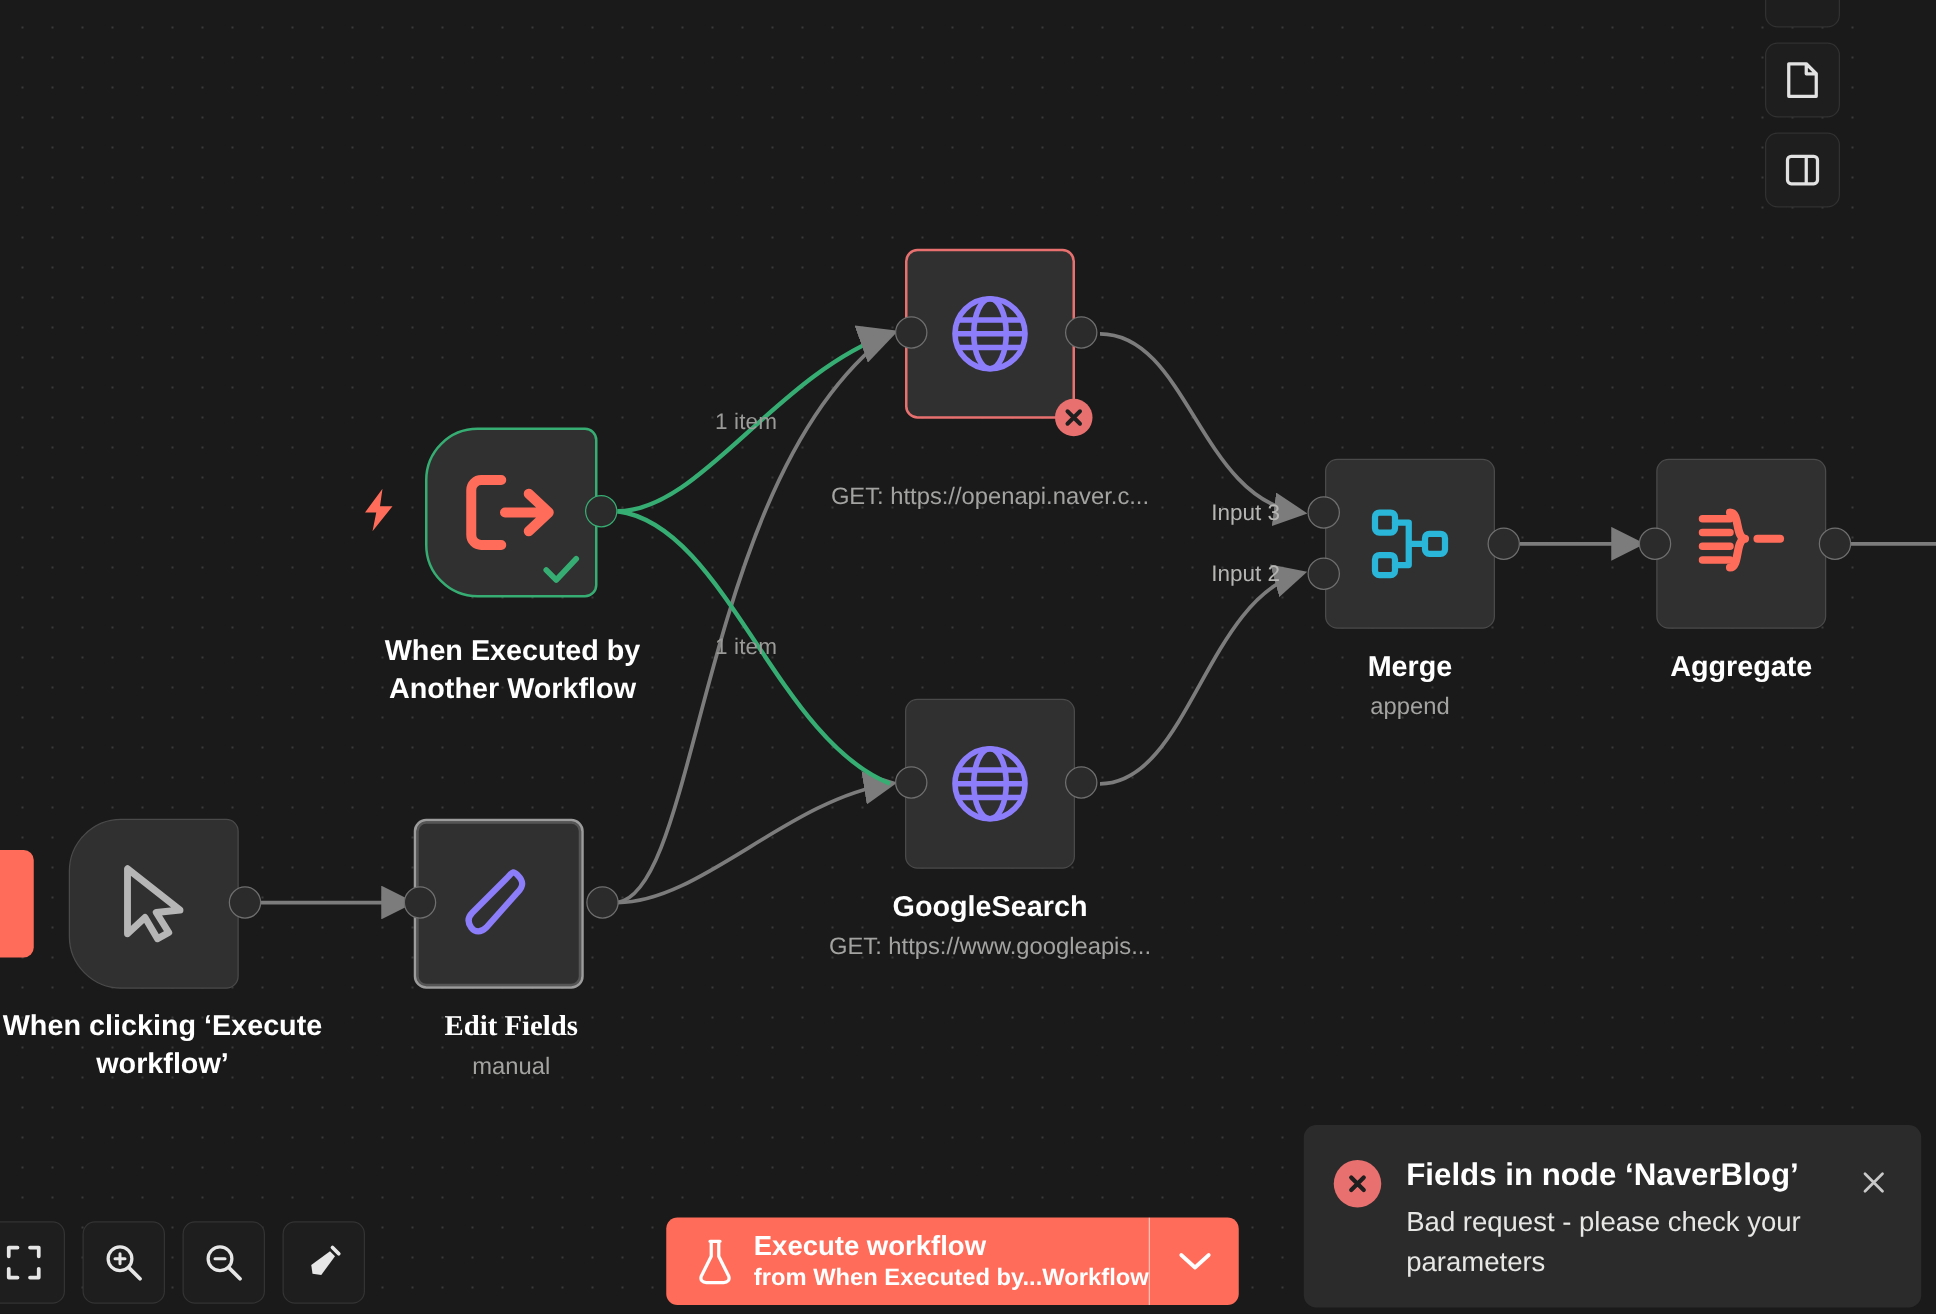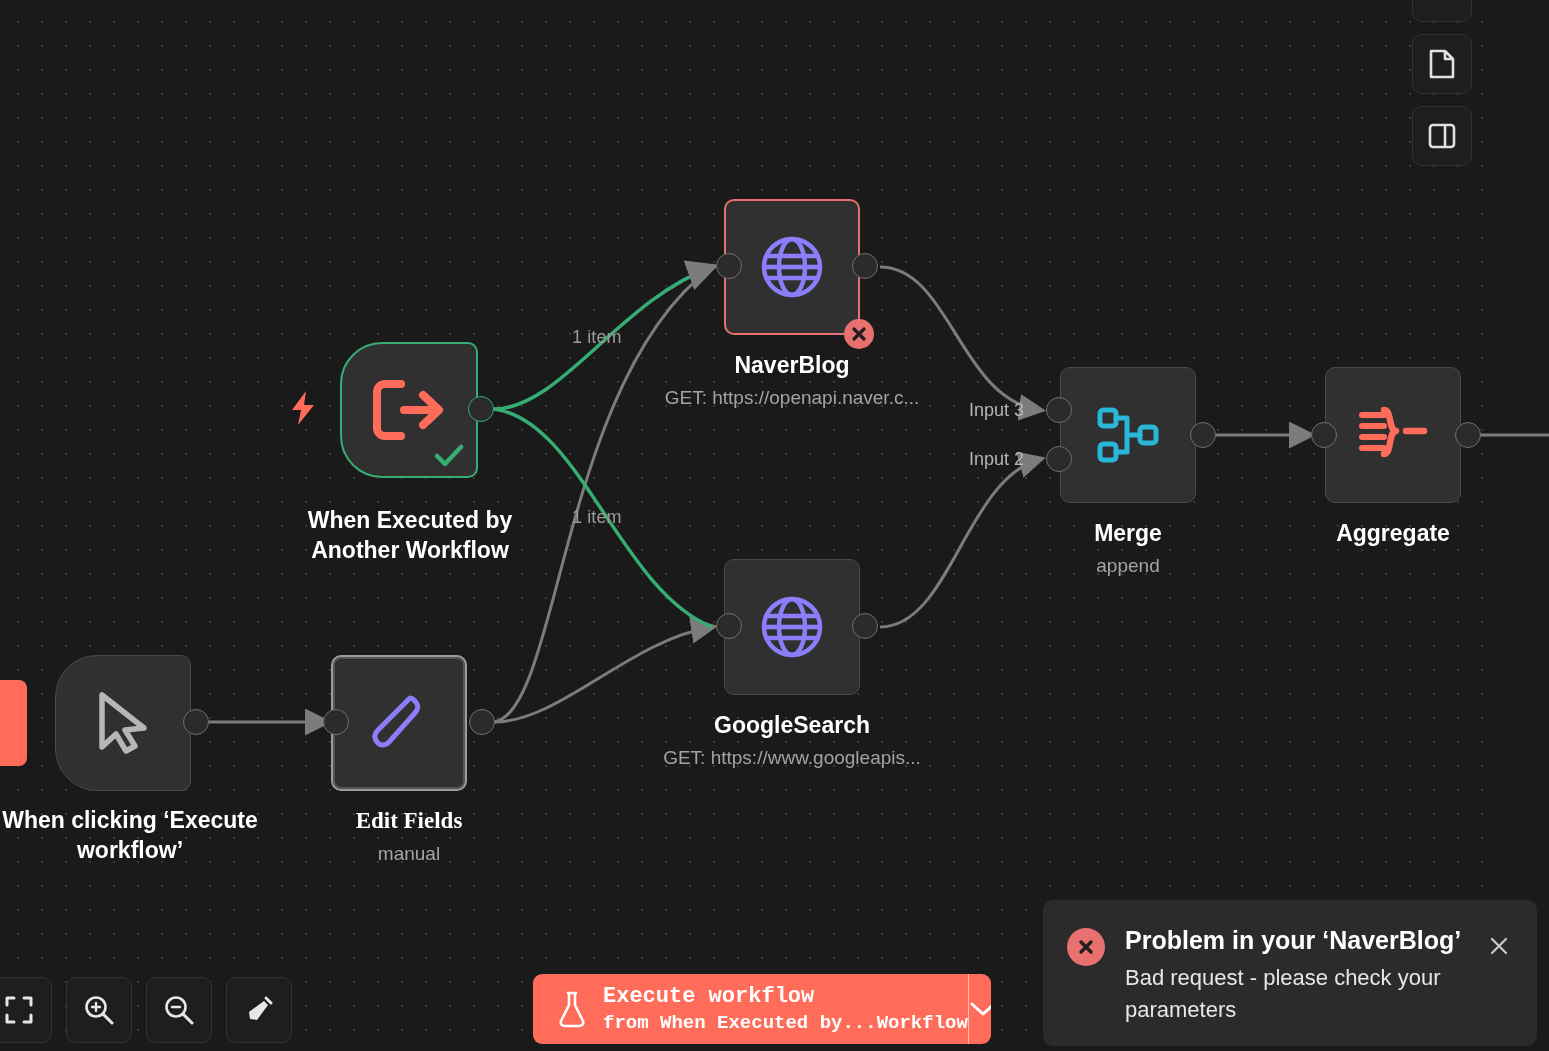--- a/index.html
+++ b/index.html
@@ -131,21 +131,20 @@
   
   #execute-btn {
     position: absolute;
     left: 533px; bottom: 7px;
     width: 458px; height: 70px;
     background: #ff6d5a;
     border-radius: 9px;
     display: flex; align-items: stretch;
     cursor: pointer;
     overflow: hidden;
-    font-family: Liberation Mono, monospace;
   }
   #exec-main {
     flex: 1;
     display: flex; align-items: center; gap: 16px;
     padding-left: 24px;
   }
   #exec-text { display: flex; flex-direction: column; justify-content: center; }
   #exec-title {
     color: #ffffff; font-size: 22px; font-weight: 700; line-height: 27px;
   }
@@ -273,21 +272,20 @@
       <path d="M7,22 L59,22 M7,44 L59,44 M5,33 L61,33" fill="none" stroke="#8c7dfb" stroke-width="4.5"></path>
     </svg>
     <div class="err-badge" style="right:-16px; bottom:-16px;">
       <svg width="18" height="18" viewBox="0 0 18 18">
         <path d="M4,4 L14,14 M14,4 L4,14" stroke="#1f1f1f" stroke-width="3.2" stroke-linecap="round"></path>
       </svg>
     </div>
   </div>
   <div class="port" style="left:716px; top:253px;"></div>
   <div class="port" style="left:852px; top:253px;"></div>
-  <div class="node-title" style="left:642px; top:350px; width:300px;">NaverBlog</div>
   <div class="node-sub" style="left:622px; top:385px; width:340px;">GET: https://openapi.naver.c...</div>
 
   <div class="node sq" style="left:724px; top:559px;">
     <svg width="66" height="66" viewBox="0 0 66 66">
       <circle cx="33" cy="33" r="28" fill="none" stroke="#8c7dfb" stroke-width="4.5"></circle>
       <ellipse cx="33" cy="33" rx="13" ry="28" fill="none" stroke="#8c7dfb" stroke-width="4.5"></ellipse>
       <path d="M7,22 L59,22 M7,44 L59,44 M5,33 L61,33" fill="none" stroke="#8c7dfb" stroke-width="4.5"></path>
     </svg>
   </div>
   <div class="port" style="left:716px; top:613px;"></div>
@@ -382,21 +380,21 @@
     </div>
   </div>
 
   <div id="toast">
     <div id="toast-icon">
       <svg width="20" height="20" viewBox="0 0 20 20">
         <path d="M5,5 L15,15 M15,5 L5,15" stroke="#1f1f1f" stroke-width="3.4" stroke-linecap="round"></path>
       </svg>
     </div>
     <div id="toast-body">
-      <div id="toast-title">Problem in your ‘NaverBlog’</div>
+      <div id="toast-title">Fields in node ‘NaverBlog’</div>
       <div id="toast-msg">Bad request - please check your parameters</div>
     </div>
     <div id="toast-close">
       <svg width="24" height="24" viewBox="0 0 24 24">
         <path d="M5,5 L19,19 M19,5 L5,19" stroke="#c9c9c9" stroke-width="2.2" stroke-linecap="round"></path>
       </svg>
     </div>
   </div>
 
 </div>

